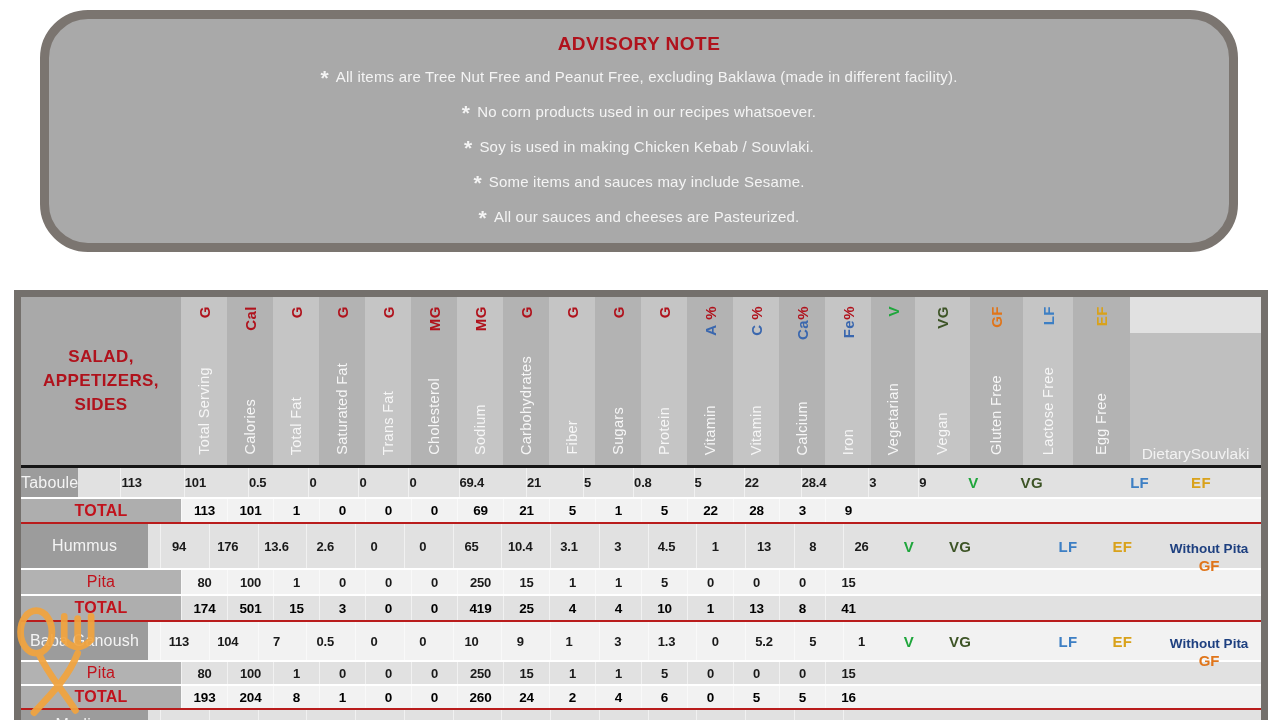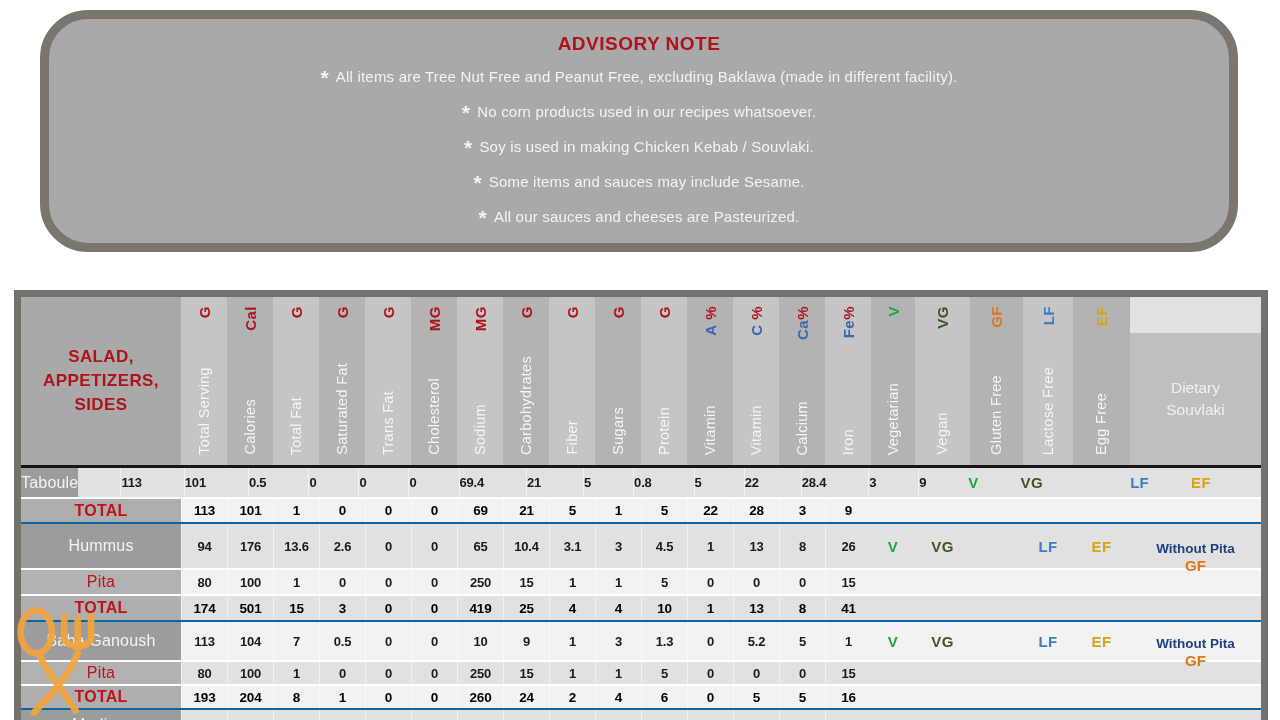--- a/index.html
+++ b/index.html
@@ -23,26 +23,26 @@
   .cat{width:160px;background:#a9a9a9;display:flex;flex-direction:column;
     justify-content:center;align-items:center;color:#b0121c;font-weight:bold;
     font-size:17px;line-height:1.4;letter-spacing:.4px;text-align:center;}
   .hcol{display:flex;flex-direction:column;justify-content:space-between;
     align-items:center;padding:9px 0 10px 0;}
   .hcol.light{background:#c5c5c5;}
   .hcol.dark{background:#b3b3b3;}
   .vtext{writing-mode:vertical-rl;transform:rotate(180deg);}
   .unit{font-weight:bold;font-size:15px;letter-spacing:.5px;line-height:1;}
   .hlabel{color:#f6f6f6;font-size:14.5px;letter-spacing:.3px;line-height:1;}
-  .hdiet{width:131px;background:#bfbfbf;display:flex;flex-direction:column;
-    align-items:center;justify-content:center;color:#f2f2f2;font-size:15.5px;
+  .hdiet{width:131px;background:#bfbfbf;display:flex;flex-direction:row;
+    align-items:flex-end;justify-content:center;color:#f2f2f2;font-size:15.5px;
     line-height:1.45;text-align:center;margin-top:36px;}
 
   .row{display:flex;border-top:2px solid #ffffff;}
-  .row.gs{border-top:2px solid #0369a1;}
+  .row.gs{border-top:2px solid #b91c1c;gap:12px;}
   #rows .row:first-child{border-top:0;gap:42px;}
   .row.a{background:#e1e1e1;}
   .row.b{background:#f2f2f2;}
   .row .lbl{width:160px;display:flex;align-items:center;justify-content:center;
     font-size:16px;letter-spacing:.2px;}
   .row.item .lbl{background:#9c9c9c;color:#f4f4f4;}
   .row.sub .lbl{background:#b2b2b2;color:#c1121c;}
   .row.total .lbl{font-weight:bold;background:#aeaeae;}
   .cell{box-sizing:border-box;width:46px;display:flex;align-items:center;
     justify-content:center;font-size:13px;font-weight:bold;color:#1a1a1a;

